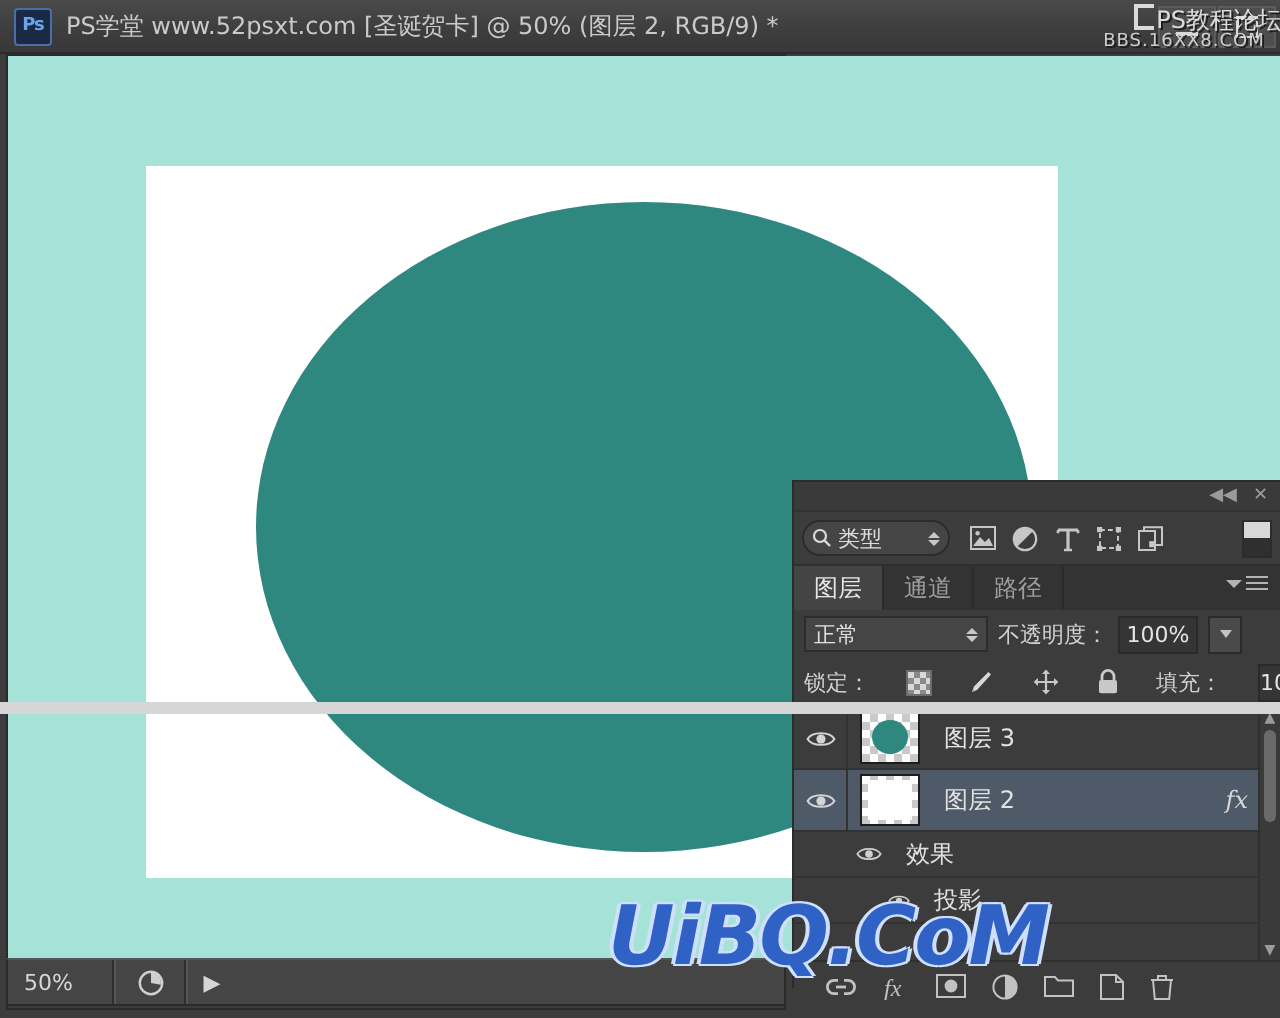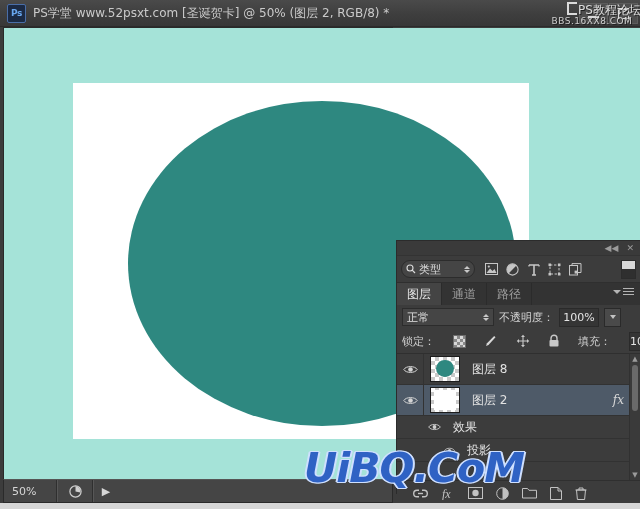--- a/index.html
+++ b/index.html
@@ -12,21 +12,21 @@
     overflow: hidden;
     font-family: "DejaVu Sans", "Liberation Sans", sans-serif;
     font-size: 11px;
     color: #d0d0d0;
     -webkit-font-smoothing: none;
   }
 
   
   #app-window {
     position: absolute;
-    left: 0; top: 0; width: 640px; height: 509px;
+    left: 0; top: 0; width: 640px; height: 357px;
     background: #3c3c3c;
   }
 
   
   #title-bar {
     position: absolute;
     left: 0; top: 0; width: 640px; height: 26px;
     background: linear-gradient(#4a4a4a, #3e3e3e 55%, #383838);
     border-bottom: 1px solid #2b2b2b;
     display: flex; align-items: center;
@@ -456,21 +456,21 @@
     background: #d6d6d6;
   }
 </style>
 </head>
 <body>
 
 <div id="app-window">
 
   <div id="title-bar">
     <div id="ps-logo">Ps</div>
-    <div id="title-text">PS学堂 www.52psxt.com [圣诞贺卡] @ 50% (图层 2, RGB/8) *</div>
+    <div id="title-text">PS学堂 www.52psxt.com [圣诞贺卡] @ 50% (图层 2, RGB/9) *</div>
 
     <div id="win-controls">
       <div class="win-btn">
         <div class="bar"></div>
       </div>
       <div class="win-btn">
         <div class="sq"></div>
       </div>
     </div>
   </div>
@@ -623,21 +623,21 @@
       <div class="layer-row">
         <div class="eye-cell">
           <svg width="15" height="11" viewBox="0 0 15 11">
             <path d="M0.8 5.5 C3 1.6 12 1.6 14.2 5.5 C12 9.4 3 9.4 0.8 5.5 Z" fill="none" stroke="#d4d4d4" stroke-width="1"></path>
             <circle cx="7.5" cy="5.5" r="2.3" fill="#d4d4d4"></circle>
           </svg>
         </div>
         <div class="thumb">
           <span class="circle"></span>
         </div>
-        <div class="layer-name">图层 8</div>
+        <div class="layer-name">图层 3</div>
       </div>
 
       <div class="layer-row selected">
         <div class="eye-cell">
           <svg width="15" height="11" viewBox="0 0 15 11">
             <path d="M0.8 5.5 C3 1.6 12 1.6 14.2 5.5 C12 9.4 3 9.4 0.8 5.5 Z" fill="none" stroke="#d4d4d4" stroke-width="1"></path>
             <circle cx="7.5" cy="5.5" r="2.3" fill="#d4d4d4"></circle>
           </svg>
         </div>
         <div class="thumb">

